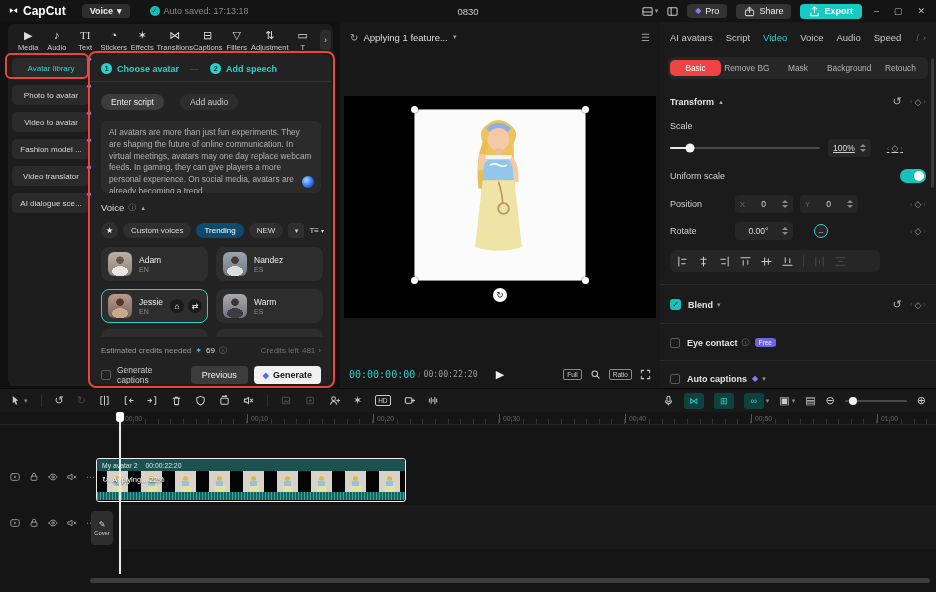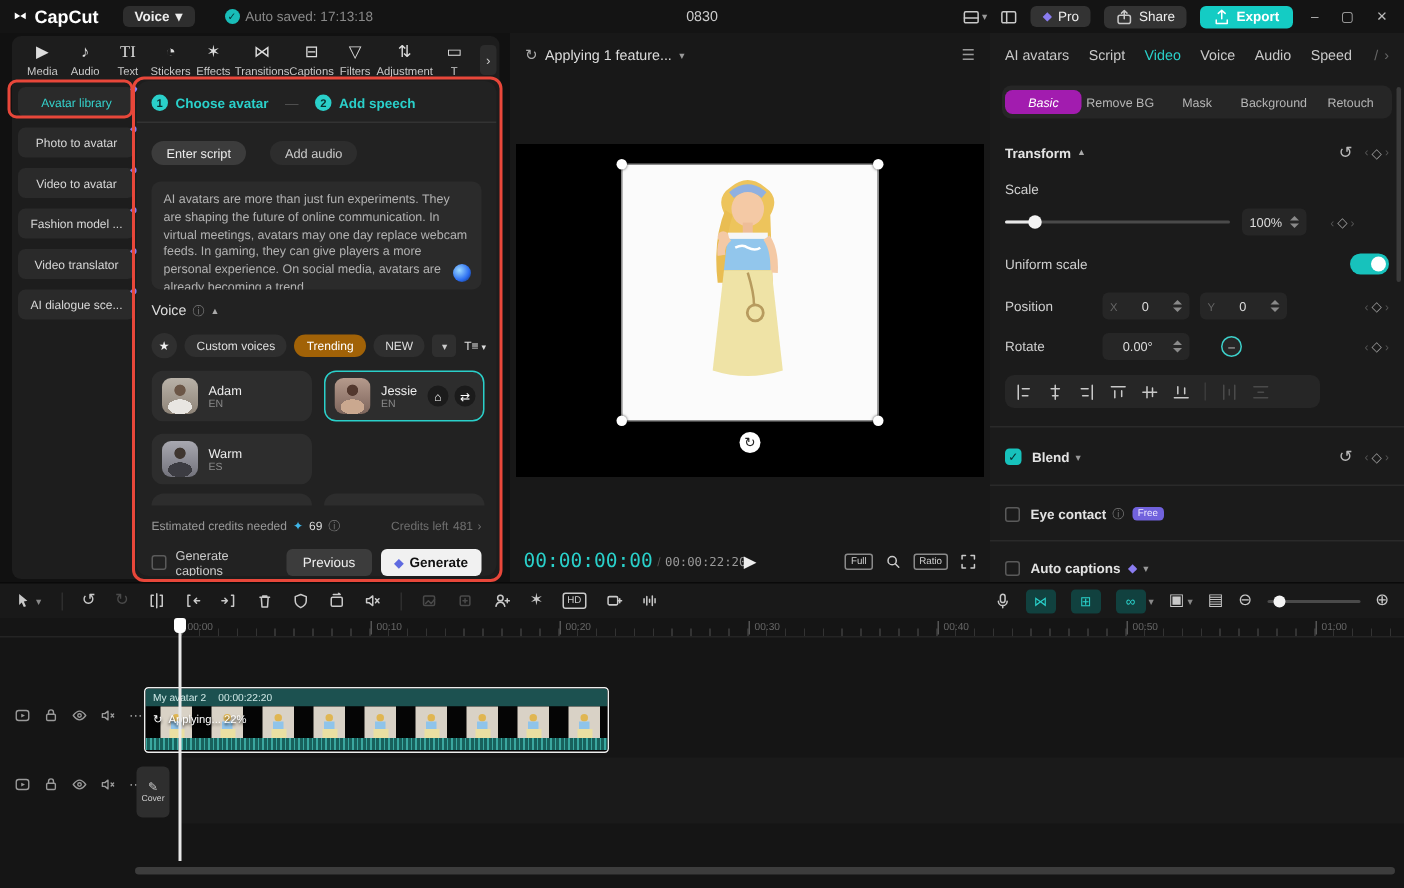--- a/index.html
+++ b/index.html
@@ -56,21 +56,21 @@
           font-size:8.3px;line-height:1.42;color:#b2b2b2;position:relative;overflow:hidden;}
   .sphere{position:absolute;right:7px;bottom:5px;width:12px;height:12px;border-radius:50%;
           background:radial-gradient(circle at 35% 35%,#9ad8ff,#2a6cf0 60%,#112244);}
   .vrow{display:flex;align-items:center;gap:4px;padding:9px 10px 0;font-size:9.5px;color:#ddd;}
   .inf{color:#777;font-size:8px;}
   .up{color:#aaa;font-size:6px;}
   .frow{display:flex;align-items:center;gap:5px;padding:9px 0 0 10px;width:240px;overflow:hidden;}
   .fav{width:17px;height:17px;border-radius:50%;background:#2f2f2f;color:#eee;font-size:8px;
        display:flex;align-items:center;justify-content:center;flex:none;}
   .fpill{background:#2f2f2f;border-radius:9px;padding:3px 8px;font-size:8px;color:#ddd;white-space:nowrap;flex:none;}
-  .fpill.on{background:#a16207;color:#fff;}
+  .fpill.on{background:#0c4a6e;color:#fff;}
   .fmore{width:16px;height:15px;background:#2f2f2f;border-radius:3px;color:#ccc;font-size:7px;
          display:flex;align-items:center;justify-content:center;flex:none;}
   .fsort{display:flex;align-items:center;gap:2px;color:#ddd;font-size:8px;flex:none;}
   .cards{display:grid;grid-template-columns:107px 107px;gap:8px;padding:8px 10px 0;}
   .vcard{height:34px;background:#2d2d2d;border-radius:8px;display:flex;align-items:center;gap:7px;
          padding:0 6px;position:relative;border:1px solid transparent;}
   .vcard.sel{border:1.5px solid #2ad0ca;}
   .vavatar{width:24px;height:24px;border-radius:6px;flex:none;}
   .av0{background:radial-gradient(circle at 50% 34%,#6b5646 0 3.5px,transparent 4px),radial-gradient(ellipse 8px 5px at 50% 80%,#e8e6e2 0 99%,transparent 100%),linear-gradient(180deg,#b9b2a8,#8e8478);}
   .av1{background:radial-gradient(circle at 50% 34%,#4a3b32 0 3.5px,transparent 4px),radial-gradient(ellipse 8px 5px at 50% 80%,#dcdcda 0 99%,transparent 100%),linear-gradient(180deg,#9aa4ad,#6f7a84);}
@@ -102,35 +102,35 @@
   .preview{position:absolute;left:340px;top:22px;width:320px;height:366px;background:#181818;}
   .pv-head{height:30px;display:flex;align-items:center;padding:0 10px;font-size:9.5px;color:#ddd;gap:5px;}
   .spin{color:#aaa;font-size:10px;}
   .pv-menu{margin-left:auto;color:#999;font-size:10px;}
   .canvas{position:absolute;left:4px;top:74px;width:312px;height:222px;background:#000;}
   .stage{position:absolute;left:71px;top:14px;width:170px;height:170px;background:#fbfbfb;outline:1px solid rgba(255,255,255,.55);}
   .hdl{position:absolute;width:7px;height:7px;background:#fff;border-radius:50%;box-shadow:0 0 2px rgba(0,0,0,.7);}
   .rot{position:absolute;left:50%;top:192px;transform:translateX(-50%);width:14px;height:14px;border-radius:50%;
        background:#fff;color:#222;font-size:9px;display:flex;align-items:center;justify-content:center;box-shadow:0 0 3px rgba(0,0,0,.6);}
   .pv-ctrl{position:absolute;left:0;right:0;top:340px;height:24px;display:flex;align-items:center;padding:0 9px;font-size:8px;}
-  .time-cur{color:#2ad0ca;font-family:"DejaVu Sans Mono",monospace;font-size:13px;}
+  .time-cur{color:#2ad0ca;font-family:"DejaVu Sans Mono",monospace;font-size:10px;}
   .time-sep{color:#555;margin:0 3px;}
   .time-dur{color:#9a9a9a;font-family:"DejaVu Sans Mono",monospace;font-size:8.2px;}
   .playbtn{position:absolute;left:50%;transform:translateX(-50%);color:#eee;font-size:11px;}
   .pv-right{margin-left:auto;display:flex;align-items:center;gap:8px;}
   .boxlbl{border:1px solid #8a8a8a;border-radius:2px;padding:0 3px;font-size:6.5px;color:#cfcfcf;line-height:9px;}
 
   
   .inspector{position:absolute;left:660px;top:22px;width:276px;height:366px;background:#1b1b1b;overflow:hidden;}
   .itabs{height:30px;display:flex;align-items:center;gap:13px;padding:0 10px;font-size:9.5px;color:#c9c9c9;}
   .itab.on{color:#2ad0ca;}
   .itabs-more{margin-left:auto;display:flex;gap:4px;align-items:center;color:#666;}
   .subtabs{margin:5px 8px 0;background:#262626;border-radius:6px;height:22px;display:flex;align-items:center;padding:2px;font-size:8.3px;color:#b5b5b5;}
   .subtab{flex:1;text-align:center;padding:3px 2px;border-radius:5px;white-space:nowrap;}
-  .subtab.on{background:#a21caf;color:#fff;font-style:italic;}
+  .subtab.on{background:#ef4444;color:#fff;}
   .irow{display:flex;align-items:center;margin:0 10px;font-size:9px;color:#cfcfcf;}
   .kf{display:flex;align-items:center;gap:2px;color:#555;font-size:8px;margin-left:8px;}
   .kf .d{color:#999;font-size:9px;}
   .reset{color:#b9b9b9;font-size:11px;}
   .valbox{background:#262626;border-radius:4px;height:18px;display:flex;align-items:center;padding:0 5px;gap:5px;font-size:8.5px;color:#ddd;}
   .axlbl{color:#666;font-size:7.5px;}
   .stp{display:flex;flex-direction:column;gap:2px;}
   .stp i{display:block;width:0;height:0;border-left:3px solid transparent;border-right:3px solid transparent;}
   .stp .u{border-bottom:3.5px solid #8a8a8a;}
   .stp .dn{border-top:3.5px solid #8a8a8a;}
@@ -357,20 +357,27 @@
         </span>
       </div>
       <div class="cards">
         <div class="vcard">
           <span class="vavatar av0"></span>
           <span class="vmeta">
             <span class="vname">Adam</span>
             <span class="vlang">EN</span>
           </span>
         </div>
+        <div class="vcard">
+          <span class="vavatar av1"></span>
+          <span class="vmeta">
+            <span class="vname">Nandez</span>
+            <span class="vlang">ES</span>
+          </span>
+        </div>
         <div class="vcard sel">
           <span class="vavatar av2"></span>
           <span class="vmeta">
             <span class="vname">Jessie</span>
             <span class="vlang">EN</span>
           </span>
           <span class="vacts">
             <span class="vact">⌂</span>
             <span class="vact">⇄</span>
           </span>
@@ -498,21 +505,21 @@
       <span class="kf">
         <span>‹</span>
         <span class="d">◇</span>
         <span>›</span>
       </span>
     </div>
 
     <div class="irow" style="margin-top:13px;">
       <span>Scale</span>
     </div>
-    <div class="irow" style="margin-top:8px;gap:8px;">
+    <div class="irow" style="margin-top:8px;gap:8px;text-decoration:underline;">
       <span class="slider" style="max-width:150px">
         <span class="sl-fill" style="width:13%"></span>
         <span class="sl-thumb" style="left:13%"></span>
       </span>
       <span class="valbox">
         <span>100%</span>
         <span class="stp">
             <i class="u"></i>
             <i class="dn"></i>
           </span>

